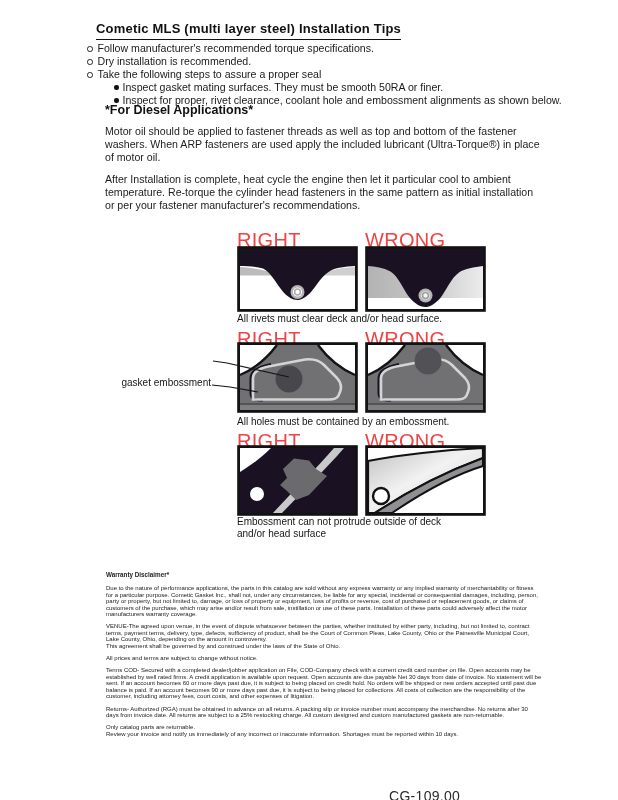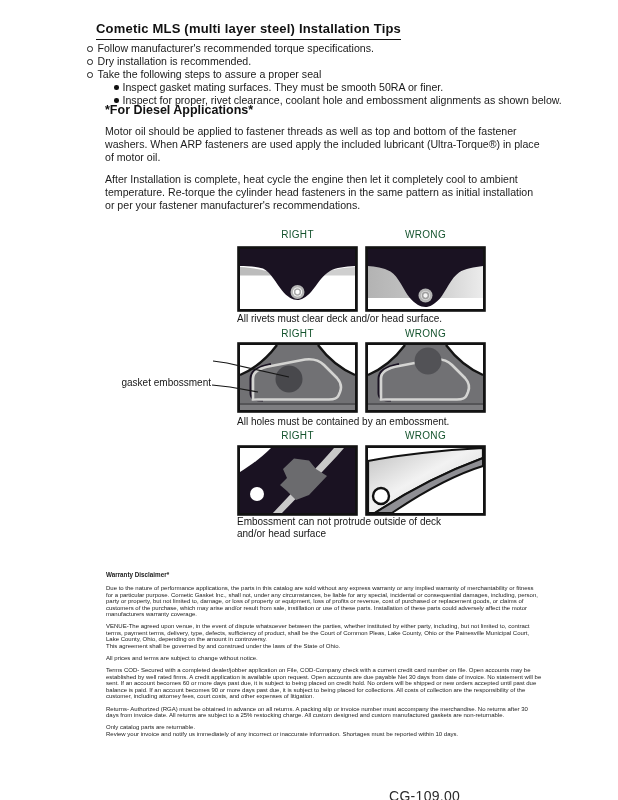--- a/index.html
+++ b/index.html
@@ -16,21 +16,21 @@
   .tips{position:absolute;left:87px;top:42px;font-size:10.6px;line-height:13px;color:#1a1a1a;}
   .tip-row{display:flex;align-items:flex-start;}
   .tip-row .o-marker{flex:0 0 auto;width:3.5px;height:3.5px;border:1.1px solid #222;border-radius:50%;margin:4px 5px 0 0;}
   .tip-row.sub{margin-left:27px;}
   .tip-row.sub .b-marker{flex:0 0 auto;width:4.5px;height:4.5px;background:#111;border-radius:50%;margin:4px 4px 0 0;}
   
   .diesel{position:absolute;left:105px;top:104px;width:436px;font-size:10.6px;line-height:13px;}
   .diesel h2{font-size:12.5px;font-weight:bold;margin:0 0 8px 0;color:#111;}
   .diesel p{margin:0 0 9px 0;}
   
-  .fig-label{position:absolute;width:121px;text-align:center;font-size:10px;color:#14532d;letter-spacing:.3px;}
+  .fig-label{position:absolute;width:121px;font-size:20px;color:#ef4444;letter-spacing:.3px;}
   .fig{position:absolute;width:121px;height:71px;}
   .fig svg{display:block;width:100%;height:100%;}
   .fig1{height:66px;}
   .caption{position:absolute;left:237px;font-size:10px;color:#161616;white-space:pre-line;line-height:12px;}
   .anno{position:absolute;width:92px;text-align:right;font-size:10px;line-height:11.5px;color:#161616;white-space:pre-line;}
   .leaders{position:absolute;left:205px;top:340px;width:170px;height:80px;}
   
   .legal{position:absolute;left:106px;top:572px;width:436px;font-size:6px;line-height:6.4px;color:#222;}
   .legal h3{font-size:6.3px;font-weight:bold;margin:0 0 7px 0;}
   .legal p{margin:0 0 6px 0;white-space:pre-line;}
@@ -63,21 +63,21 @@
     </div>
     <div class="tip-row sub">
       <span class="b-marker"></span>
       <span>Inspect for proper, rivet clearance, coolant hole and embossment alignments as shown below.</span>
     </div>
   </div>
 
   <div class="diesel">
     <h2>*For Diesel Applications*</h2>
     <p>Motor oil should be applied to fastener threads as well as top and bottom of the fastener washers. When ARP fasteners are used apply the included lubricant (Ultra-Torque®) in place of motor oil.</p>
-    <p>After Installation is complete, heat cycle the engine then let it completely cool to ambient temperature. Re-torque the cylinder head fasteners in the same pattern as initial installation or per your fastener manufacturer's recommendations.</p>
+    <p>After Installation is complete, heat cycle the engine then let it particular cool to ambient temperature. Re-torque the cylinder head fasteners in the same pattern as initial installation or per your fastener manufacturer's recommendations.</p>
   </div>
 
   <div class="fig-label" style="left:237px;top:229px">RIGHT</div>
   <div class="fig-label" style="left:365px;top:229px">WRONG</div>
 
   <div class="fig fig1" style="left:237px;top:246px">
     <svg viewBox="0 0 121 66">
       <path d="M3,21 C20,22 31,25 46,29.5 L3,29.5 Z" fill="#bcbcbc"></path>
       <path d="M118,21 C101,22 90,25 75,29.5 L118,29.5 Z" fill="#cfcfcf"></path>
       <path d="M3,3 H118 V20 C108,20.5 99,21.5 93,25 C85,29.5 80,39 74,46 C69,51.5 64,54 60.5,54 C56,54 50,51 45,44.5 C39,37 34,26.5 26,22.5 C19,20.5 10,20 3,20 Z" fill="#1a1222"></path>

